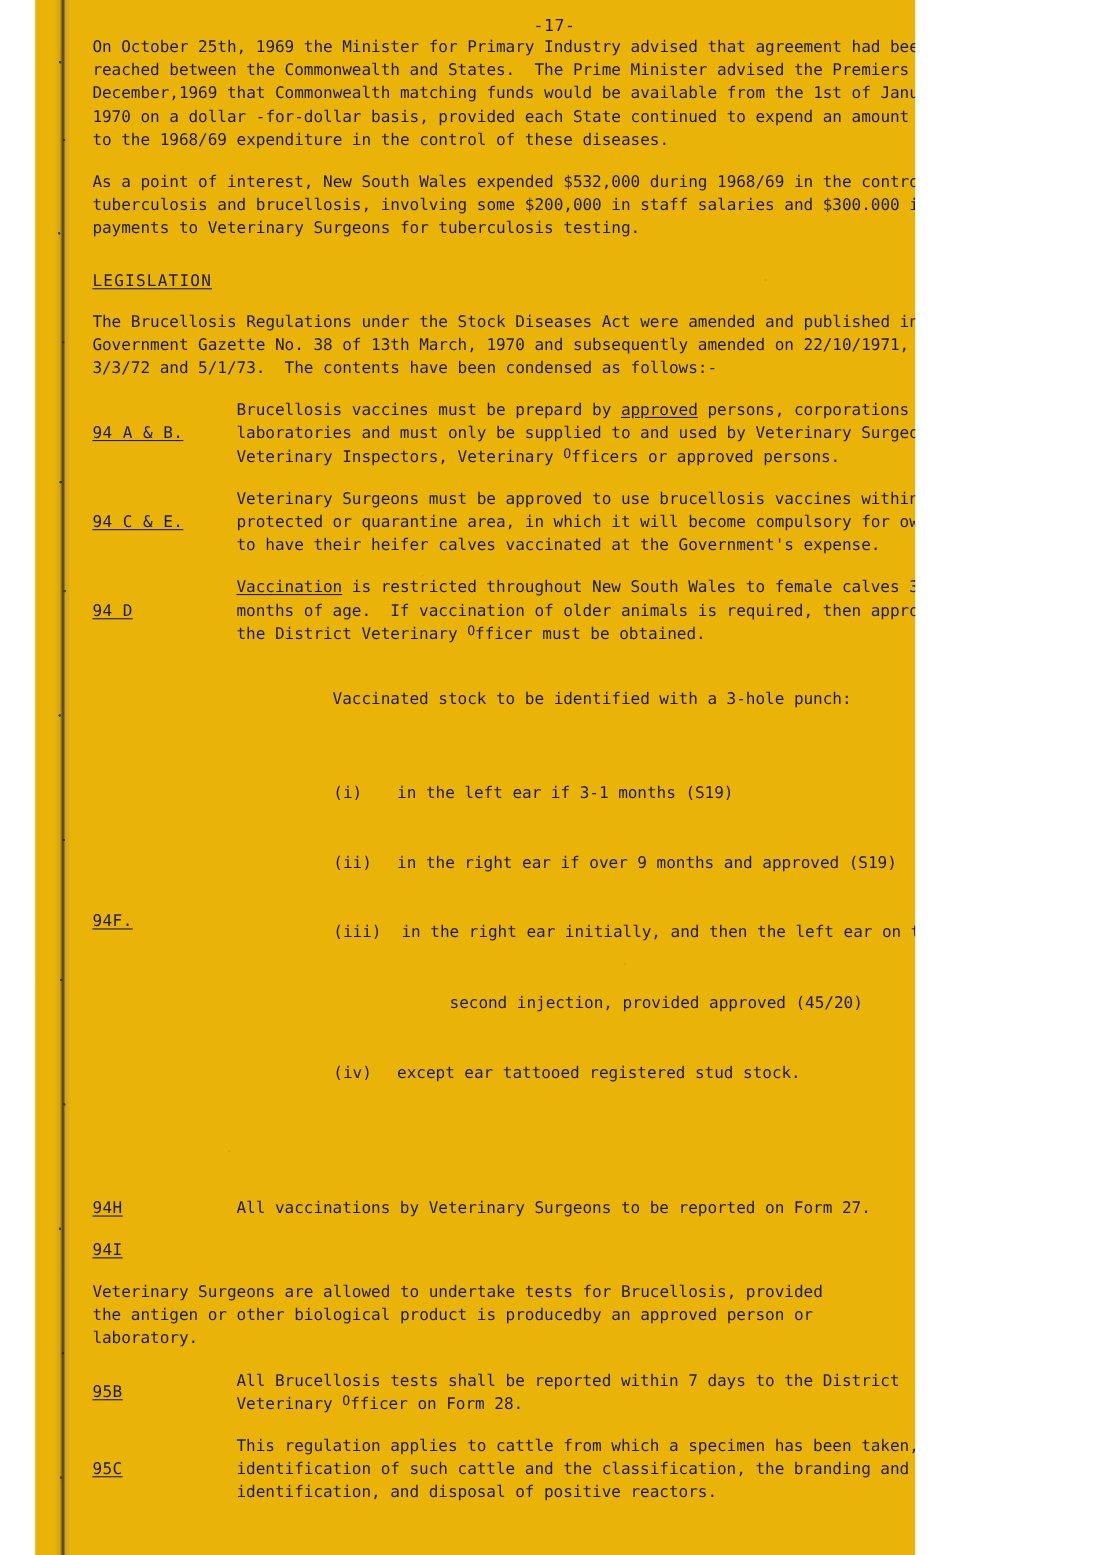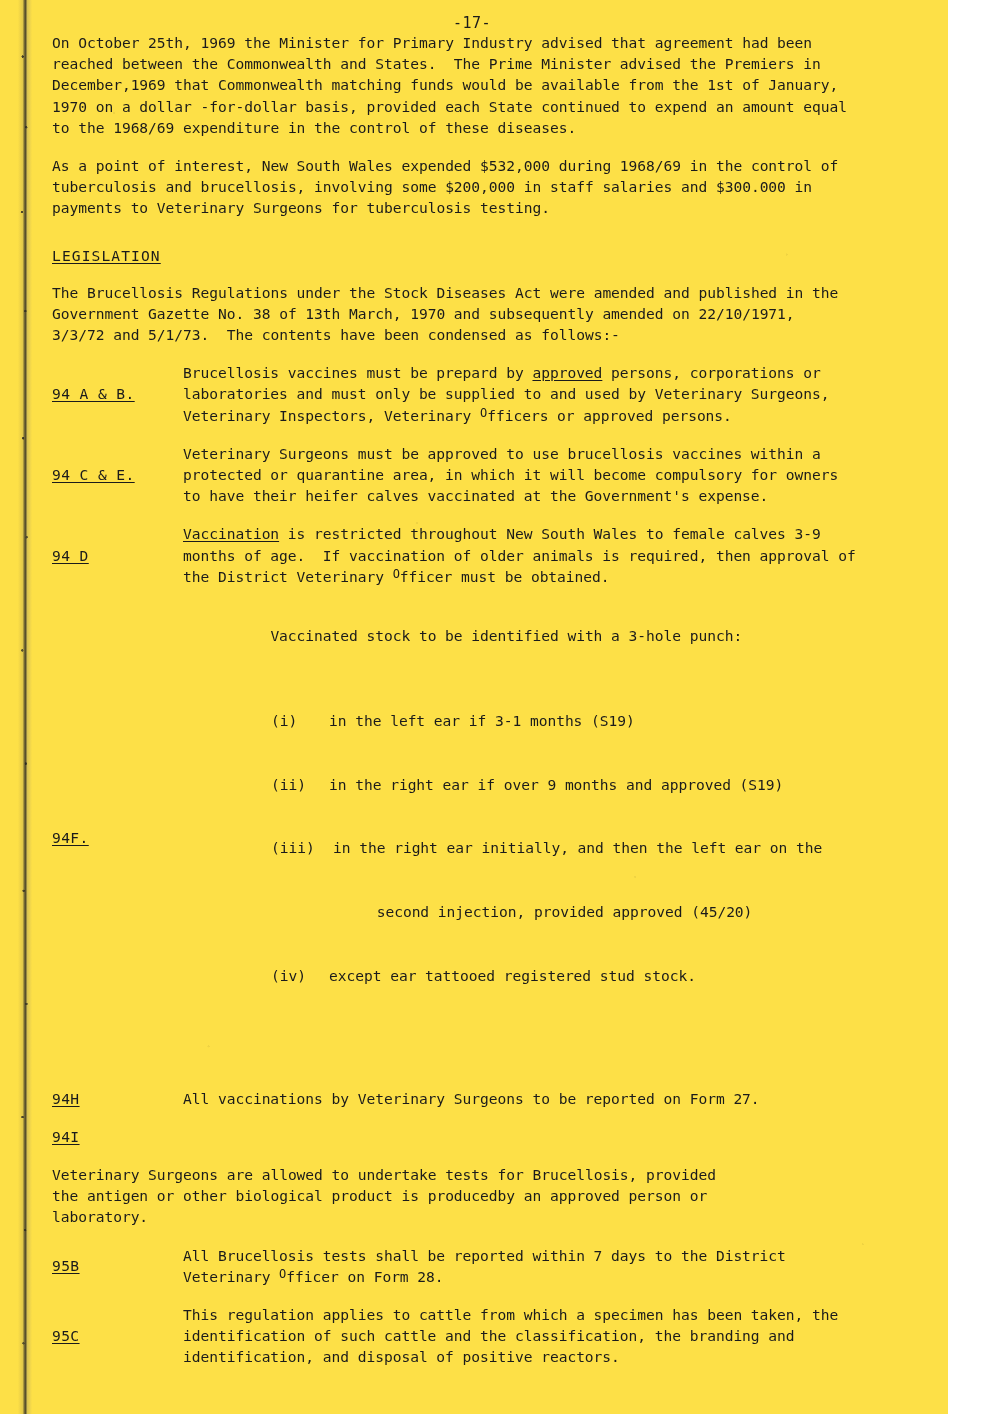--- a/index.html
+++ b/index.html
@@ -2,26 +2,27 @@
 <html><head>
 <meta charset="utf-8">
 <style>
   html, body {
     margin: 0;
     padding: 0;
     background: #ffffff;
   }
   .page {
     position: relative;
-    width: 948px;
+    width: 800px;
     height: 1414px;
-    background: #fde047;
+    background: #eab308;
     overflow: hidden;
     font-family: "DejaVu Sans Mono", monospace;
     color: #1b1b1b;
+    margin-left: 32px;
   }
   
   .scan-edge {
     position: absolute;
     left: 18px;
     top: 0;
     width: 14px;
     height: 1414px;
     background:
       linear-gradient(90deg,

